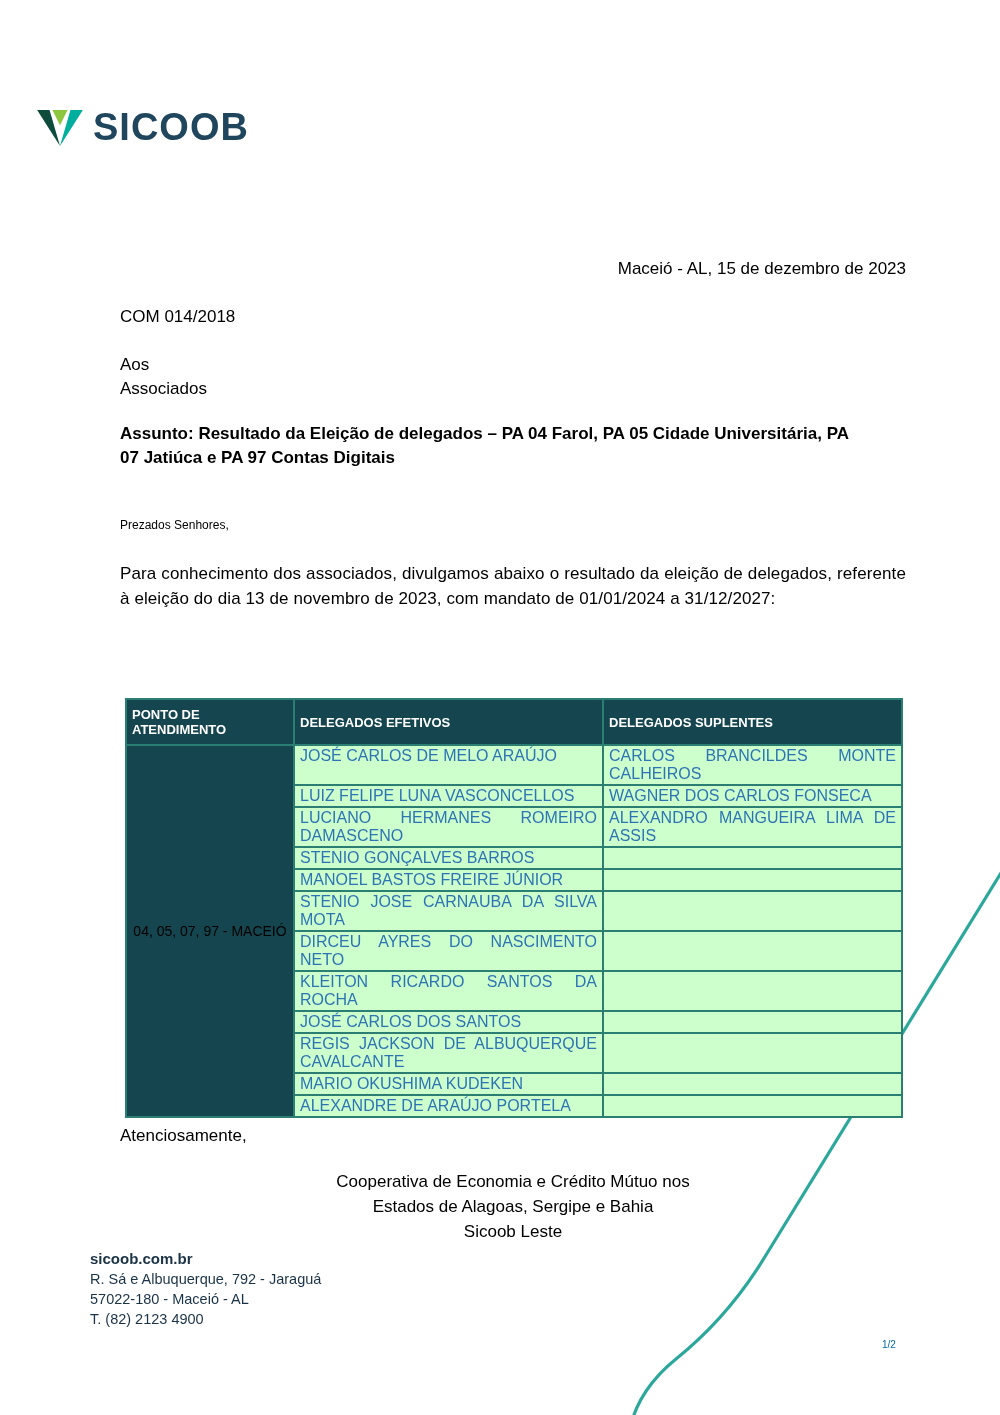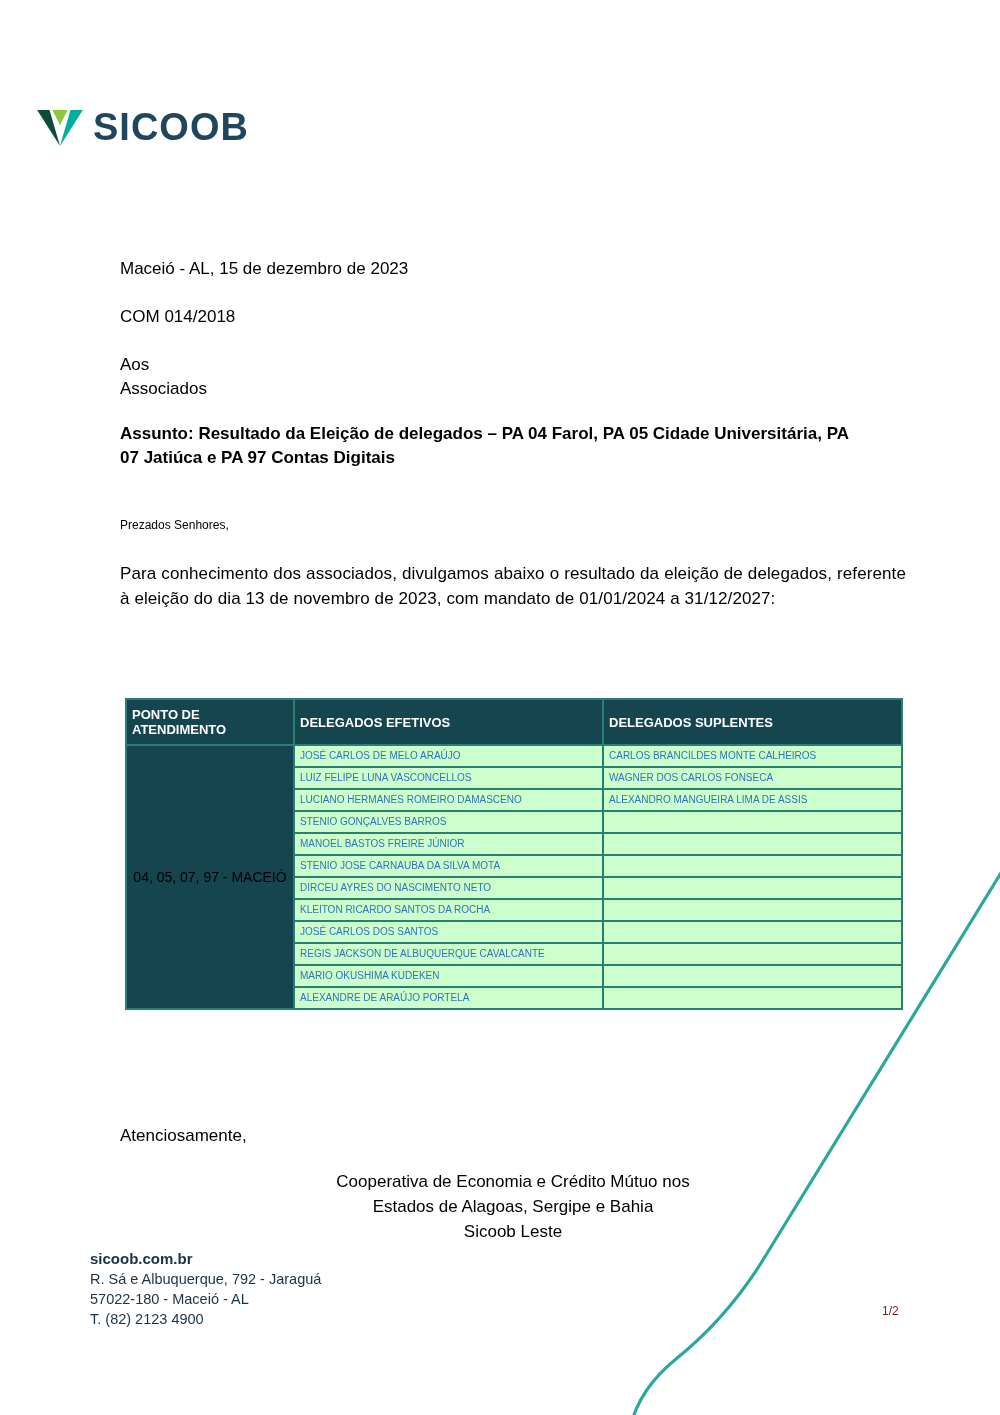--- a/index.html
+++ b/index.html
@@ -18,21 +18,21 @@
   
   .logo { position:absolute; left:36px; top:94px; display:flex; align-items:center; gap:9px; }
   .logo-icon { width:48px; height:40px; display:block; }
   .logo-text {
     font-size:38px; font-weight:bold;
     color:var(--logo-text, #20465E);
     letter-spacing:1px;
   }
 
   
-  .date-line   { position:absolute; top:247px; left:120px; width:786px; font-size:17px; }
+  .date-line   { position:absolute; top:247px; left:120px; width:786px; text-align:right; font-size:17px; }
   .ref         { position:absolute; top:295px; left:120px; font-size:17px; }
   .recipient   { position:absolute; top:341px; left:120px; font-size:17px; line-height:24px; }
   .subject     { position:absolute; top:410px; left:120px; width:742px; font-size:17px; font-weight:bold; line-height:24px; }
   .greeting    { position:absolute; top:506px; left:120px; font-size:12px; }
   .body-par    { position:absolute; top:549px; left:120px; width:786px; font-size:17px; line-height:25px;
                  text-align:justify; letter-spacing:0.1px; }
 
   
   .delegates-table {
     position:absolute; top:686px; left:125px; width:776px;
@@ -43,42 +43,42 @@
     color:#fff; font-size:13px; font-weight:bold;
     text-align:left; vertical-align:middle;
     padding:7px 5px;
     border:2px solid var(--table-border, #2A7F72);
     line-height:15px;
   }
   .delegates-table td { border:2px solid var(--table-border, #2A7F72); }
   .col-name {
     background:var(--table-cell-bg, #CCFFCC);
     color:var(--name-text, #2E74B5);
-    font-size:10px; line-height:18px;
+    font-size:16px; line-height:18px;
     padding:1px 5px;
     text-align:justify; vertical-align:top;
     overflow-wrap:break-word;
   }
   .col-ponto {
     background:var(--table-header-bg, #15454E);
     color:#000; font-size:14px;
     text-align:center; vertical-align:middle;
     padding:4px; line-height:18px;
   }
 
   
   .closing   { position:absolute; top:1114px; left:120px; font-size:17px; }
   .signature { position:absolute; top:1157px; left:120px; width:786px; text-align:center;
                font-size:17px; line-height:25px; }
 
   
   .footer { position:absolute; left:90px; top:1237px; font-size:14.5px; line-height:20px;
             color:var(--footer-text, #1B3347); }
   .footer .site { font-weight:bold; font-size:15px; }
-  .page-num { position:absolute; left:882px; top:1292px; font-size:12px; color:#7f1d1d; }
+  .page-num { position:absolute; left:882px; top:1327px; font-size:10px; color:#0369a1; }
 
   
   .decor { position:absolute; left:0; top:0; width:100%; height:100%; pointer-events:none; }
 </style>
 </head>
 <body>
 
 <div class="page">
 
   <svg class="decor" viewBox="0 0 1000 1415" aria-hidden="true">

